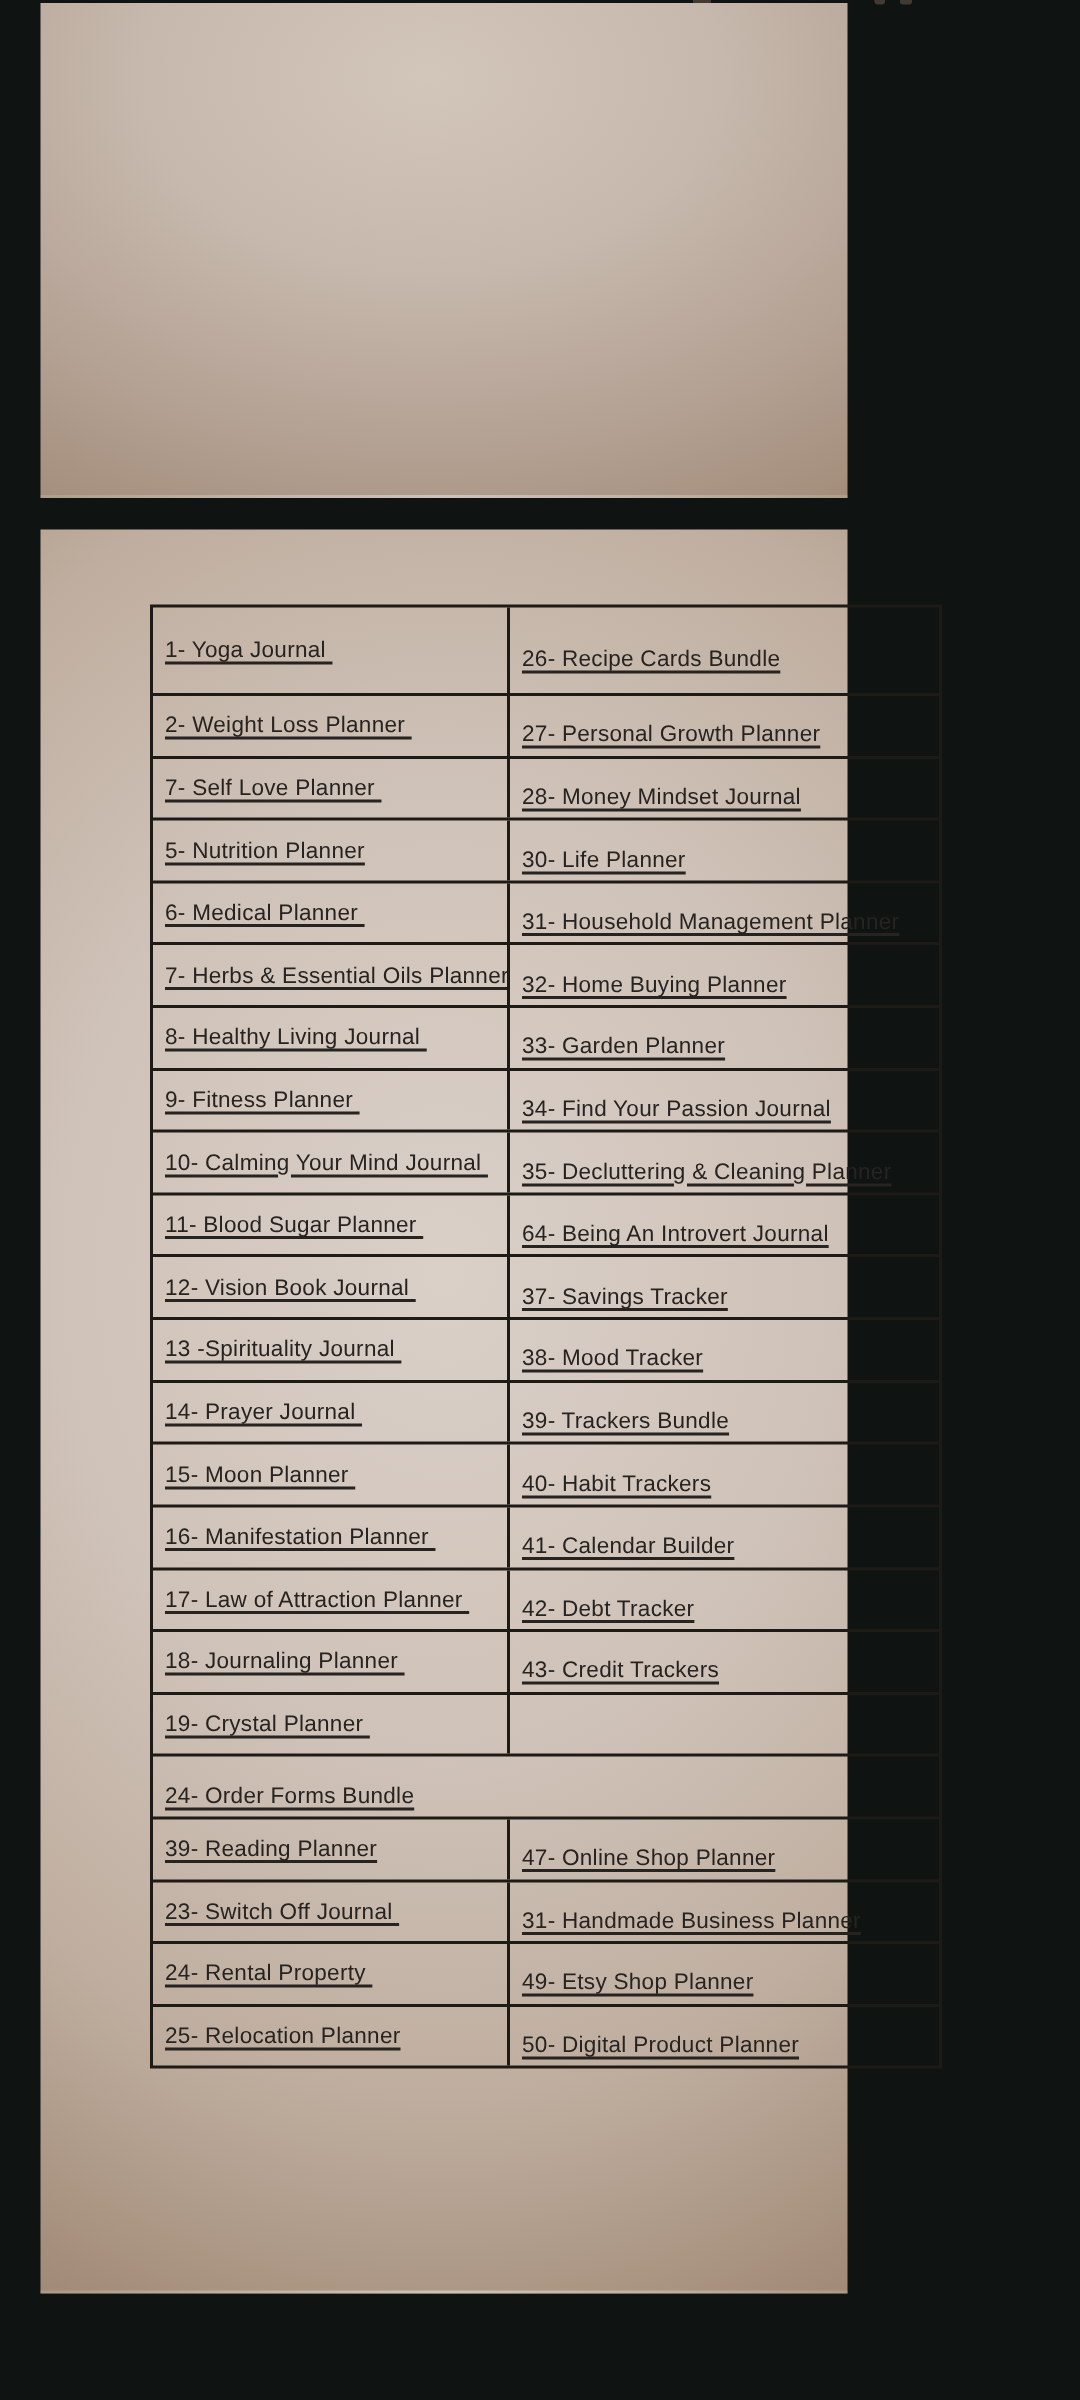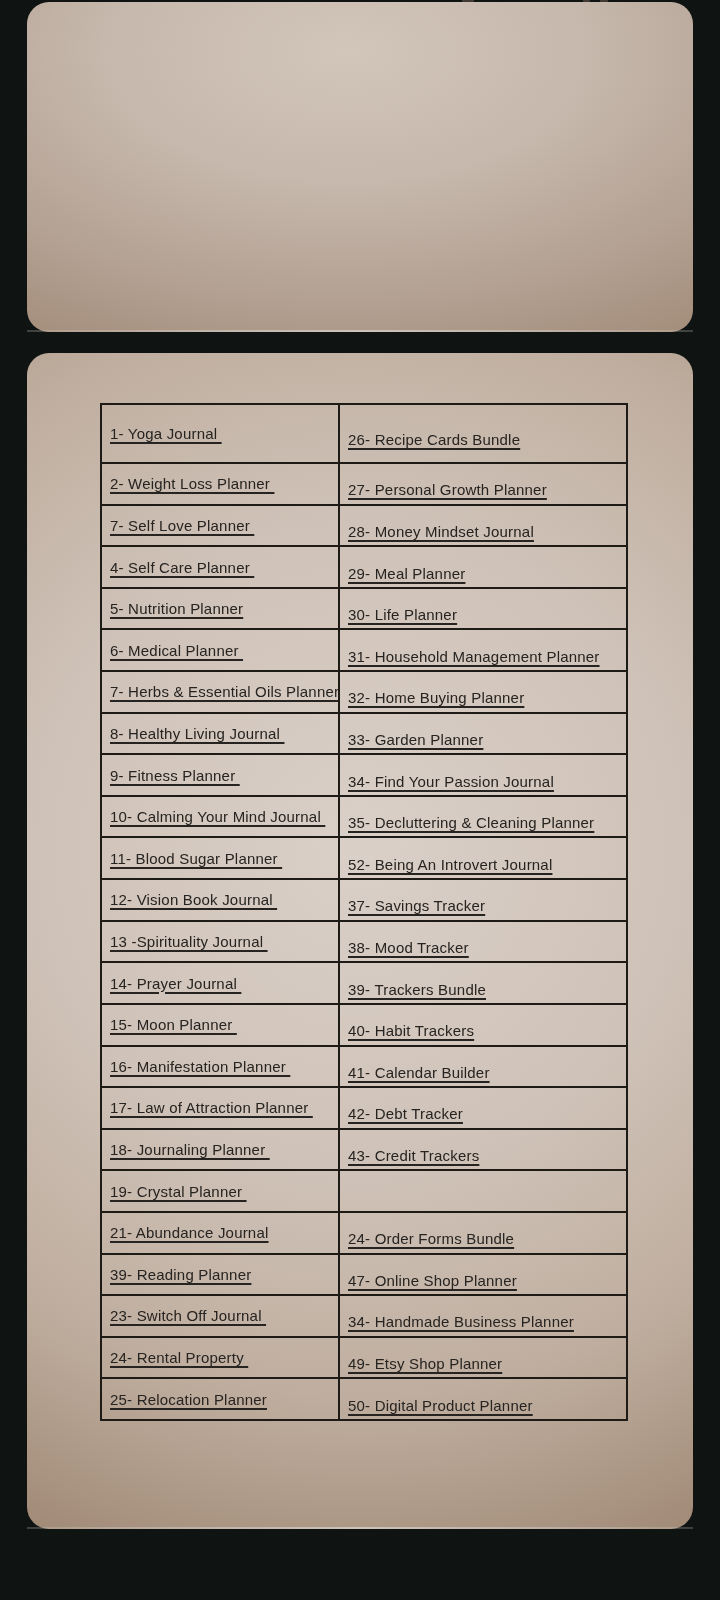--- a/index.html
+++ b/index.html
@@ -15,22 +15,21 @@
   html,body{width:720px;height:1600px;}
   body{
     background:var(--background);
     font-family:"Liberation Sans", sans-serif;
     position:relative;
     overflow:hidden;
   }
   .slide{
     position:absolute;
     left:27px;
-    width:666px;
-    border-radius:22px;
+    width:538px;
   }
   .slide-top{
     top:2px;
     height:330px;
     background:radial-gradient(ellipse 95% 105% at 48% 15%,
       #d2c5ba 0%, #c6b8ac 38%, #b4a294 70%, #a28b78 100%);
   }
   .slide-bottom{
     top:353px;
     height:1176px;
@@ -129,28 +128,20 @@
       <div class="t-row">
         <div class="t-cell left">
           <span class="link">7- Self Love Planner </span>
         </div>
         <div class="t-cell right">
           <span class="link">28- Money Mindset Journal</span>
         </div>
       </div>
       <div class="t-row">
         <div class="t-cell left">
-          <span class="link">4- Self Care Planner </span>
-        </div>
-        <div class="t-cell right">
-          <span class="link">29- Meal Planner</span>
-        </div>
-      </div>
-      <div class="t-row">
-        <div class="t-cell left">
           <span class="link">5- Nutrition Planner</span>
         </div>
         <div class="t-cell right">
           <span class="link">30- Life Planner</span>
         </div>
       </div>
       <div class="t-row">
         <div class="t-cell left">
           <span class="link">6- Medical Planner </span>
         </div>
@@ -188,21 +179,21 @@
         </div>
         <div class="t-cell right">
           <span class="link">35- Decluttering &amp; Cleaning Planner</span>
         </div>
       </div>
       <div class="t-row">
         <div class="t-cell left">
           <span class="link">11- Blood Sugar Planner </span>
         </div>
         <div class="t-cell right">
-          <span class="link">52- Being An Introvert Journal</span>
+          <span class="link">64- Being An Introvert Journal</span>
         </div>
       </div>
       <div class="t-row">
         <div class="t-cell left">
           <span class="link">12- Vision Book Journal </span>
         </div>
         <div class="t-cell right">
           <span class="link">37- Savings Tracker</span>
         </div>
       </div>
@@ -253,41 +244,38 @@
         <div class="t-cell right">
           <span class="link">43- Credit Trackers</span>
         </div>
       </div>
       <div class="t-row">
         <div class="t-cell left">
           <span class="link">19- Crystal Planner </span>
         </div>
       </div>
       <div class="t-row">
-        <div class="t-cell left">
-          <span class="link">21- Abundance Journal</span>
-        </div>
         <div class="t-cell right">
           <span class="link">24- Order Forms Bundle</span>
         </div>
       </div>
       <div class="t-row">
         <div class="t-cell left">
           <span class="link">39- Reading Planner</span>
         </div>
         <div class="t-cell right">
           <span class="link">47- Online Shop Planner</span>
         </div>
       </div>
       <div class="t-row">
         <div class="t-cell left">
           <span class="link">23- Switch Off Journal </span>
         </div>
         <div class="t-cell right">
-          <span class="link">34- Handmade Business Planner</span>
+          <span class="link">31- Handmade Business Planner</span>
         </div>
       </div>
       <div class="t-row">
         <div class="t-cell left">
           <span class="link">24- Rental Property </span>
         </div>
         <div class="t-cell right">
           <span class="link">49- Etsy Shop Planner</span>
         </div>
       </div>

